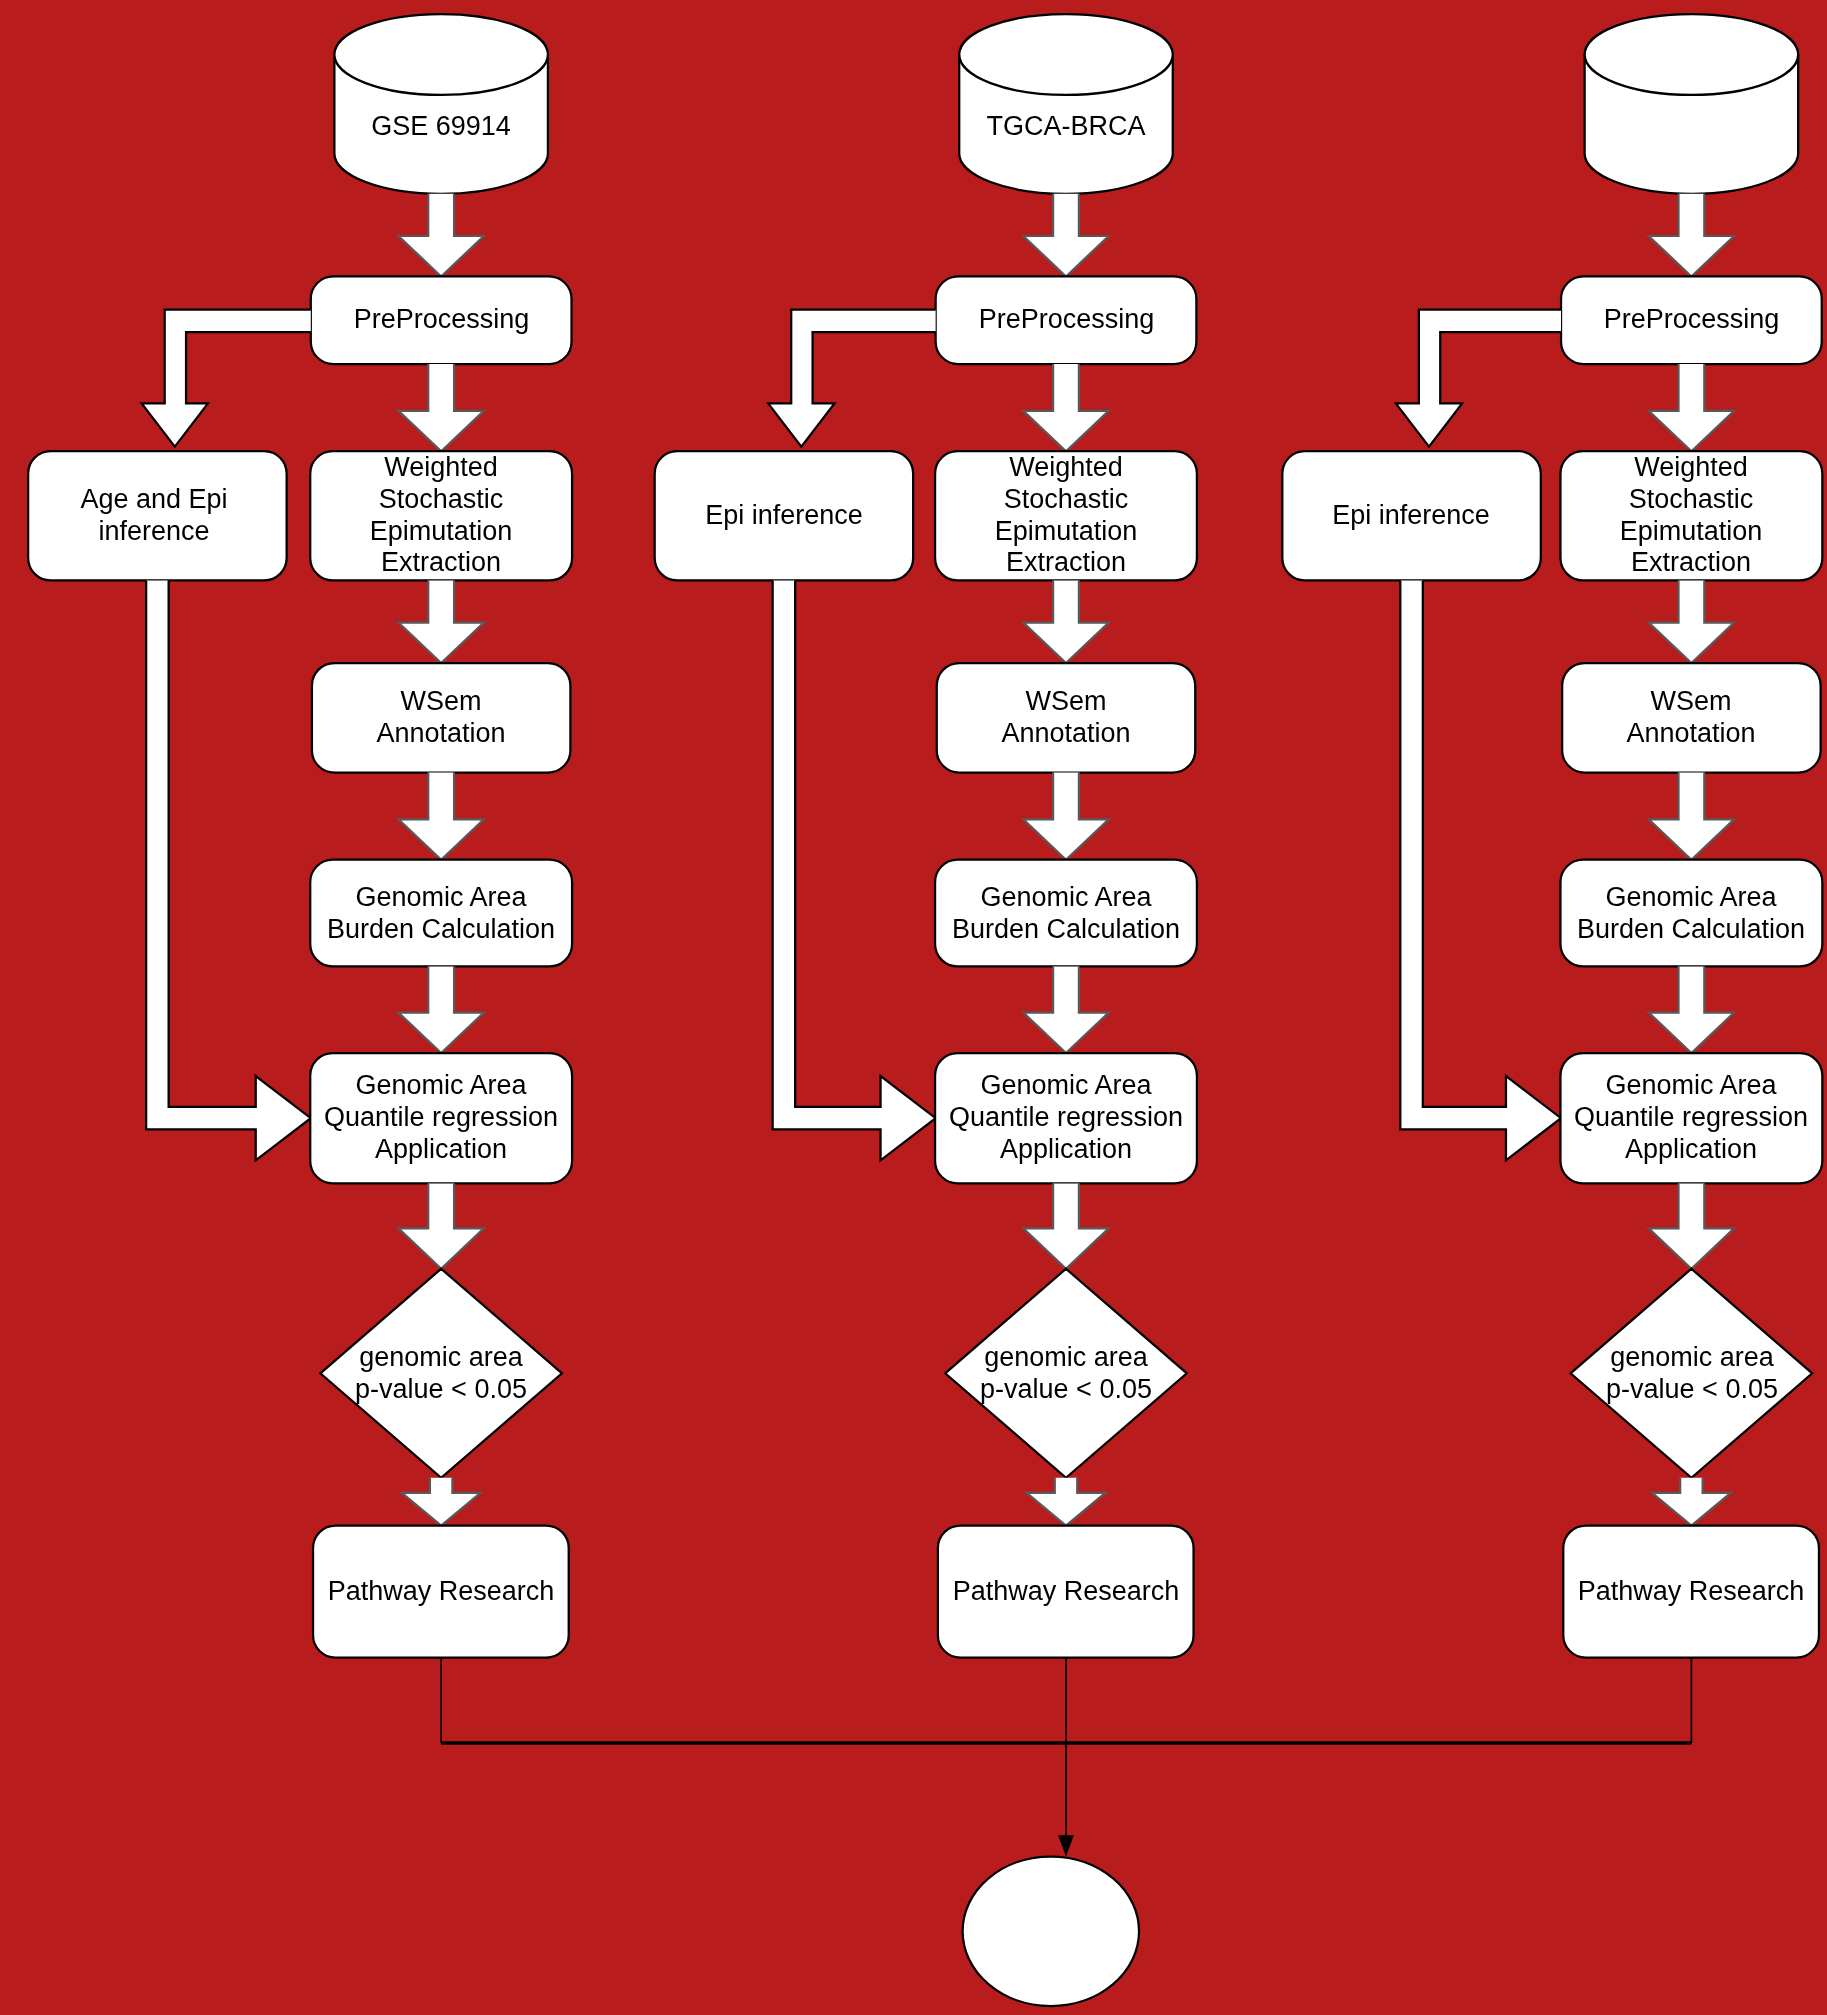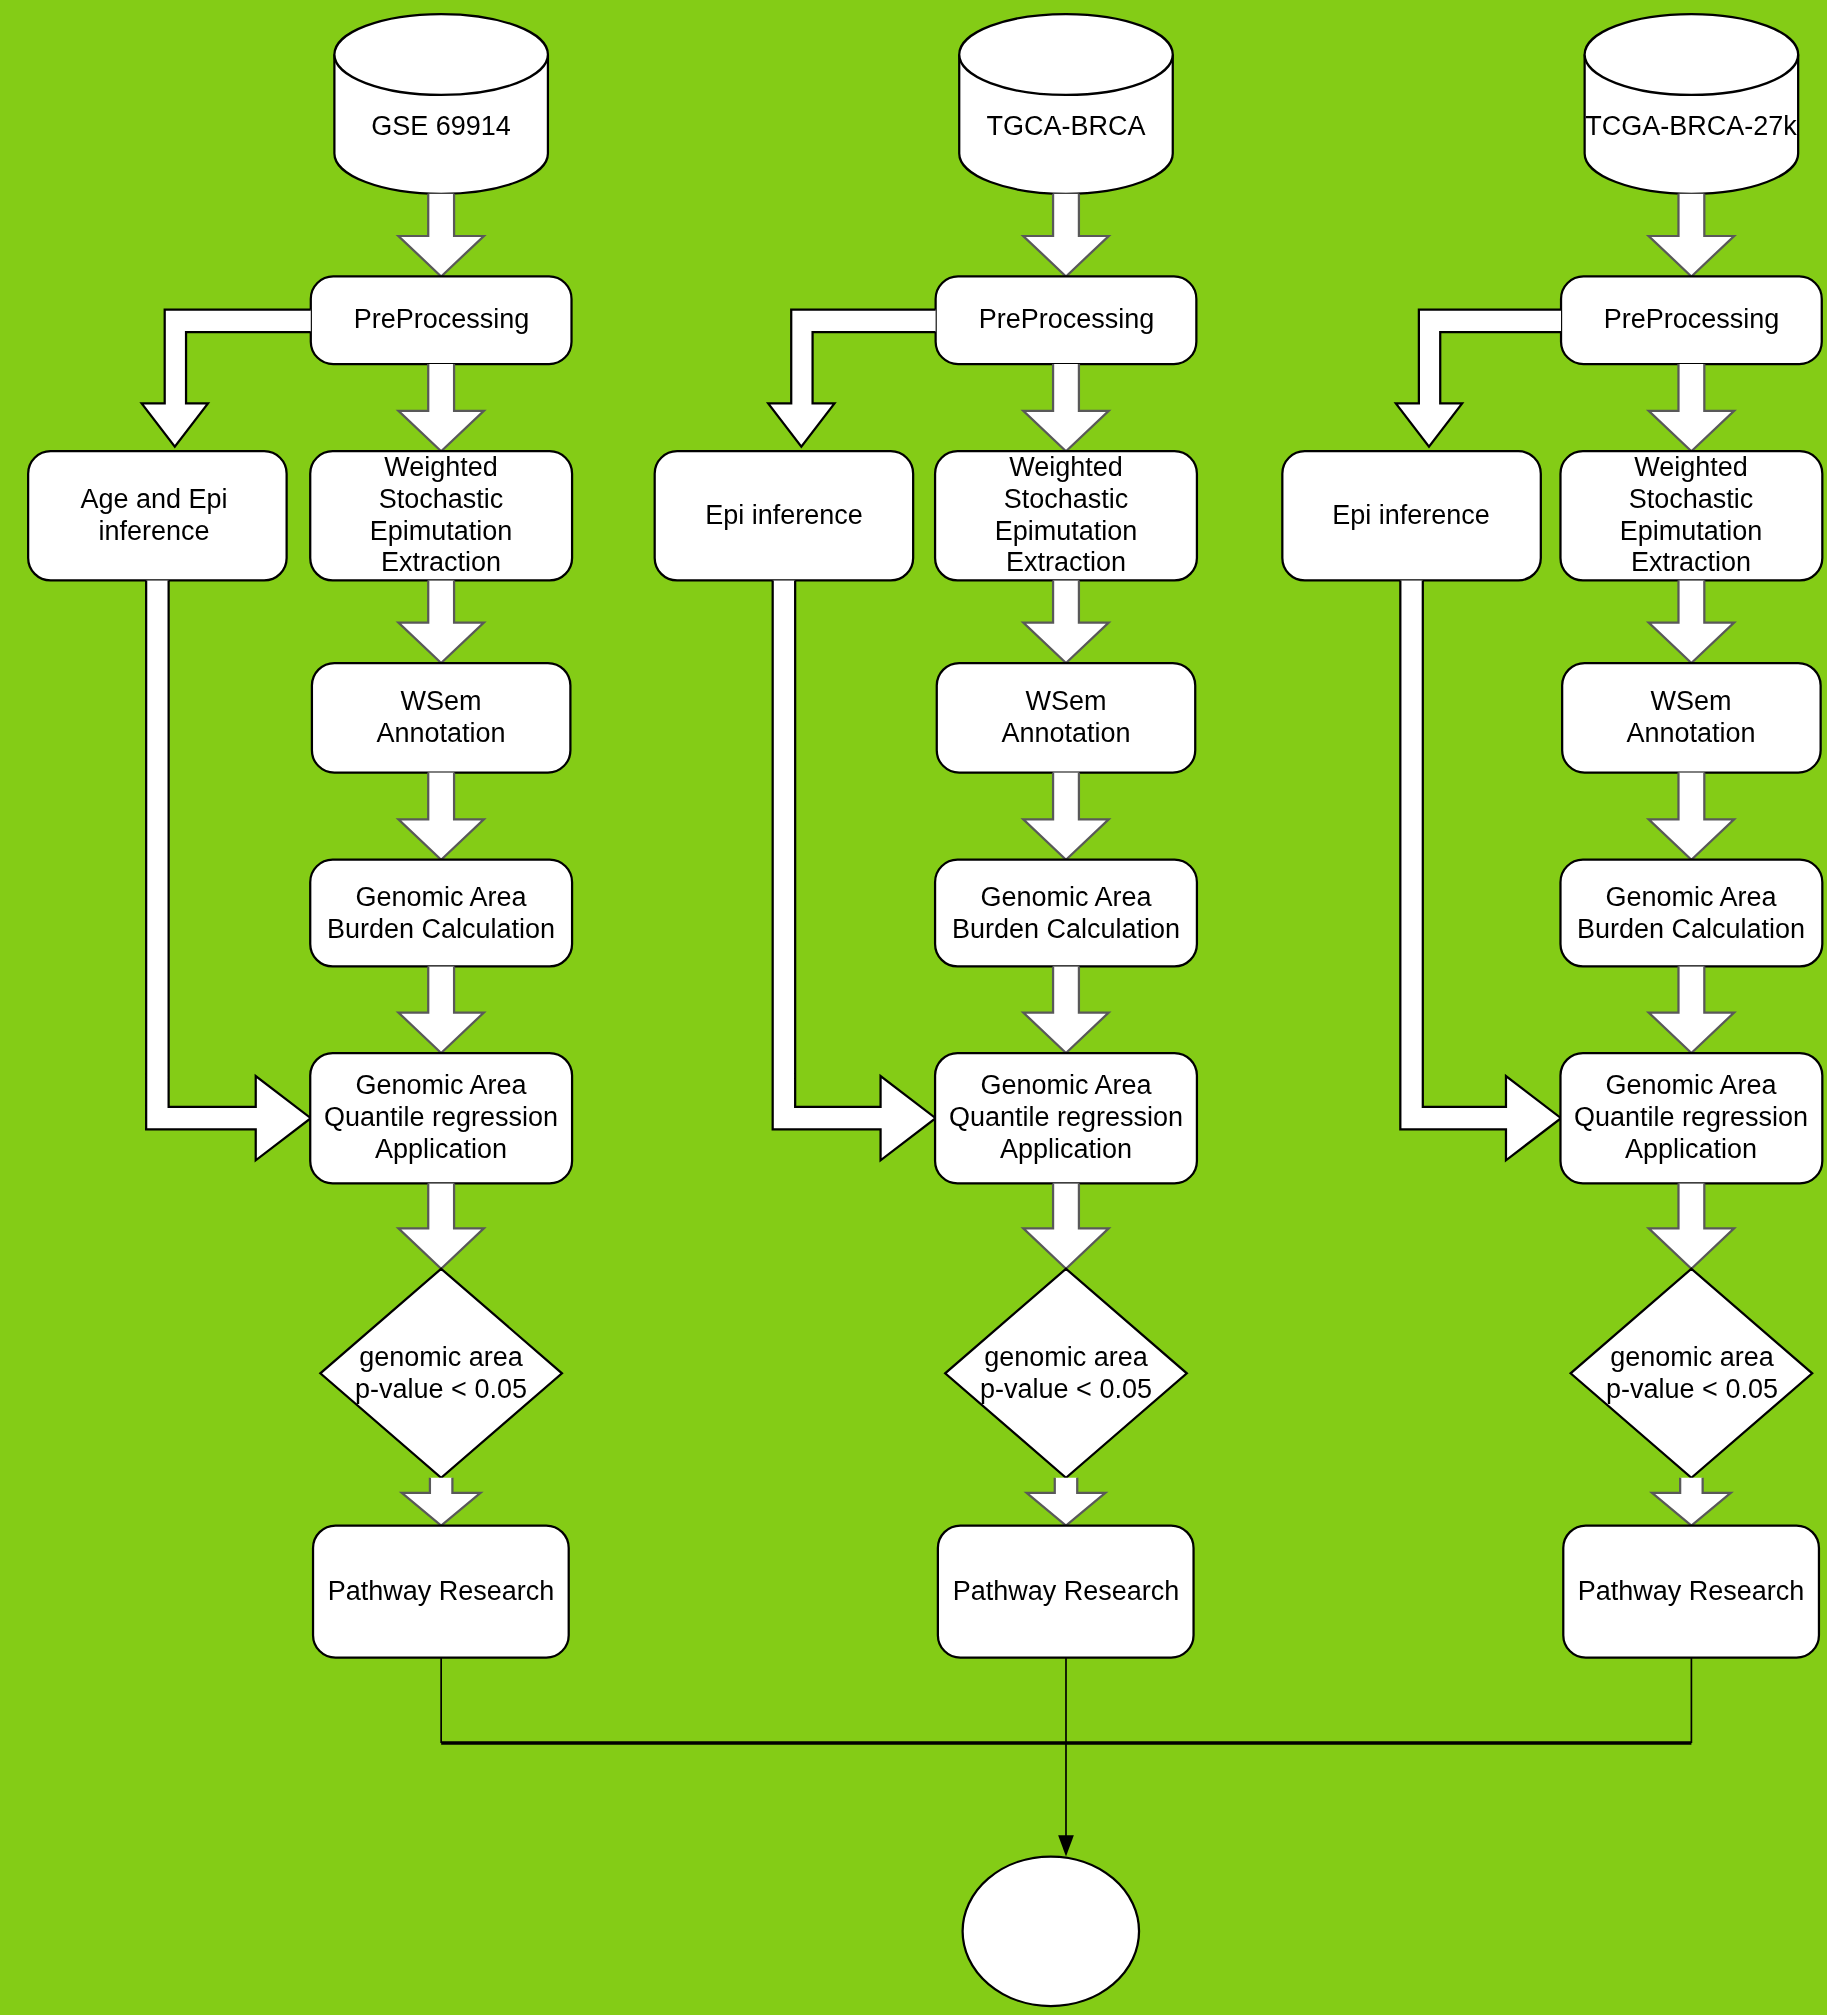--- a/index.html
+++ b/index.html
@@ -1,19 +1,19 @@
 <!DOCTYPE html>
 <html style="font-size:9px"><head>
 <meta charset="utf-8">
 <style>
   html,body { margin:0; padding:0; background:#ffffff; }
   .canvas {
     position:relative;
     width:1828px; height:2015px;
-    background:#84cc16;
+    background:#b91c1c;
     font-family:"Liberation Sans", sans-serif;
     overflow:hidden;
   }
   .canvas > svg { position:absolute; left:0; top:0; }
   .node   { fill:#ffffff; stroke:#000000; stroke-width:4; }
   .pipe   { fill:#ffffff; stroke:#000000; stroke-width:4; stroke-linejoin:miter; }
   .barrow { fill:#ffffff; stroke:#595959; stroke-width:4; stroke-linejoin:miter; }
   .tline  { fill:none; stroke:#000000; stroke-width:3; }
   .thick  { stroke-width:6; }
   .ahead  { fill:#000000; stroke:none; }
@@ -163,21 +163,20 @@
 Annotation</div>
   <div class="label" style="left:935px;top:860px;width:262px;height:107px;">Genomic Area
 Burden Calculation</div>
   <div class="label" style="left:935px;top:1053px;width:262px;height:130px;">Genomic Area
 Quantile regression
 Application</div>
   <div class="label" style="left:945px;top:1269px;width:242px;height:209px;">genomic area
 p-value &lt; 0.05</div>
   <div class="label" style="left:938px;top:1526px;width:256px;height:132px;">Pathway Research</div>
 
-  <div class="label" style="left:1573px;top:73px;width:236px;height:107px;">TCGA-BRCA-27k</div>
   <div class="label" style="left:1561px;top:276px;width:261px;height:88px;">PreProcessing</div>
   <div class="label" style="left:1282px;top:451px;width:258px;height:129px;">Epi inference</div>
   <div class="label" style="left:1560px;top:451px;width:262px;height:129px;">Weighted
 Stochastic
 Epimutation
 Extraction</div>
   <div class="label" style="left:1562px;top:663px;width:258px;height:110px;">WSem
 Annotation</div>
   <div class="label" style="left:1560px;top:860px;width:262px;height:107px;">Genomic Area
 Burden Calculation</div>

